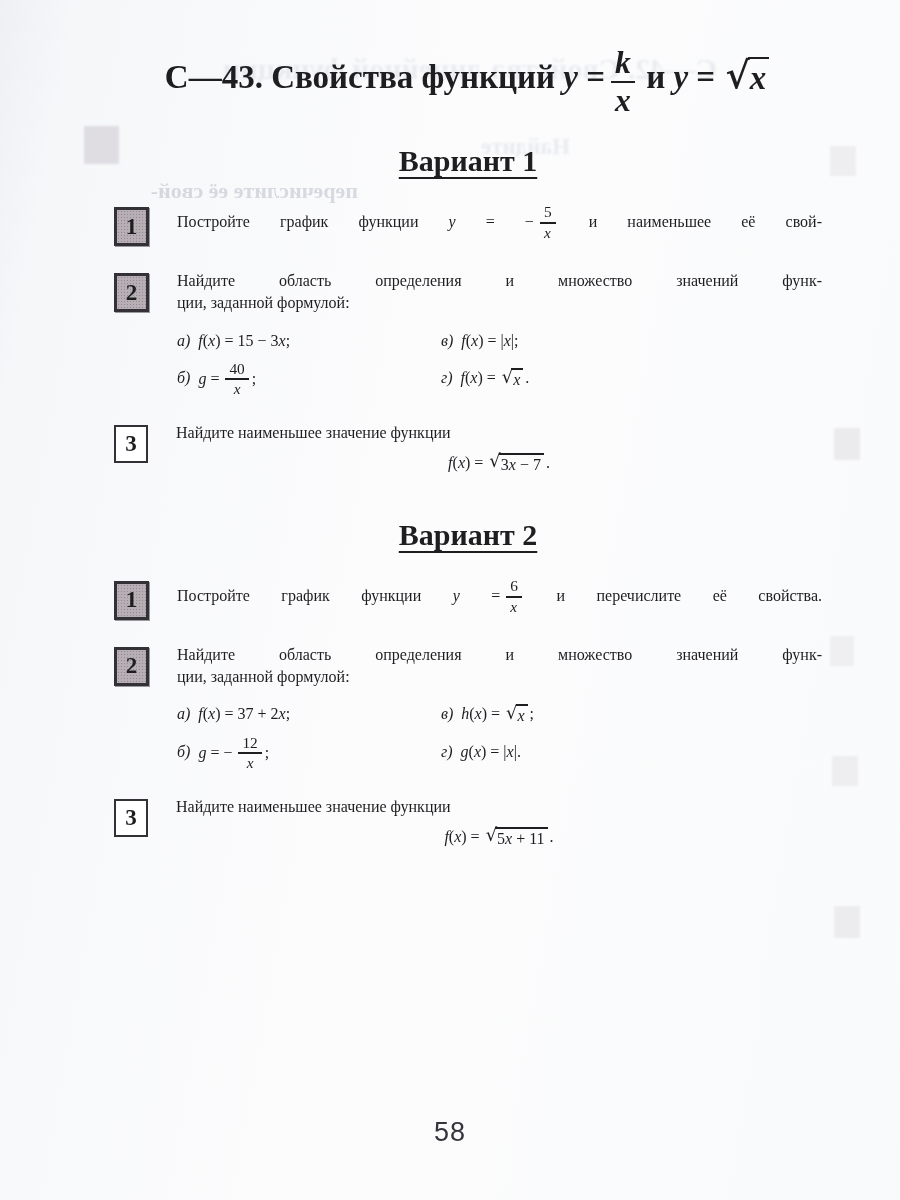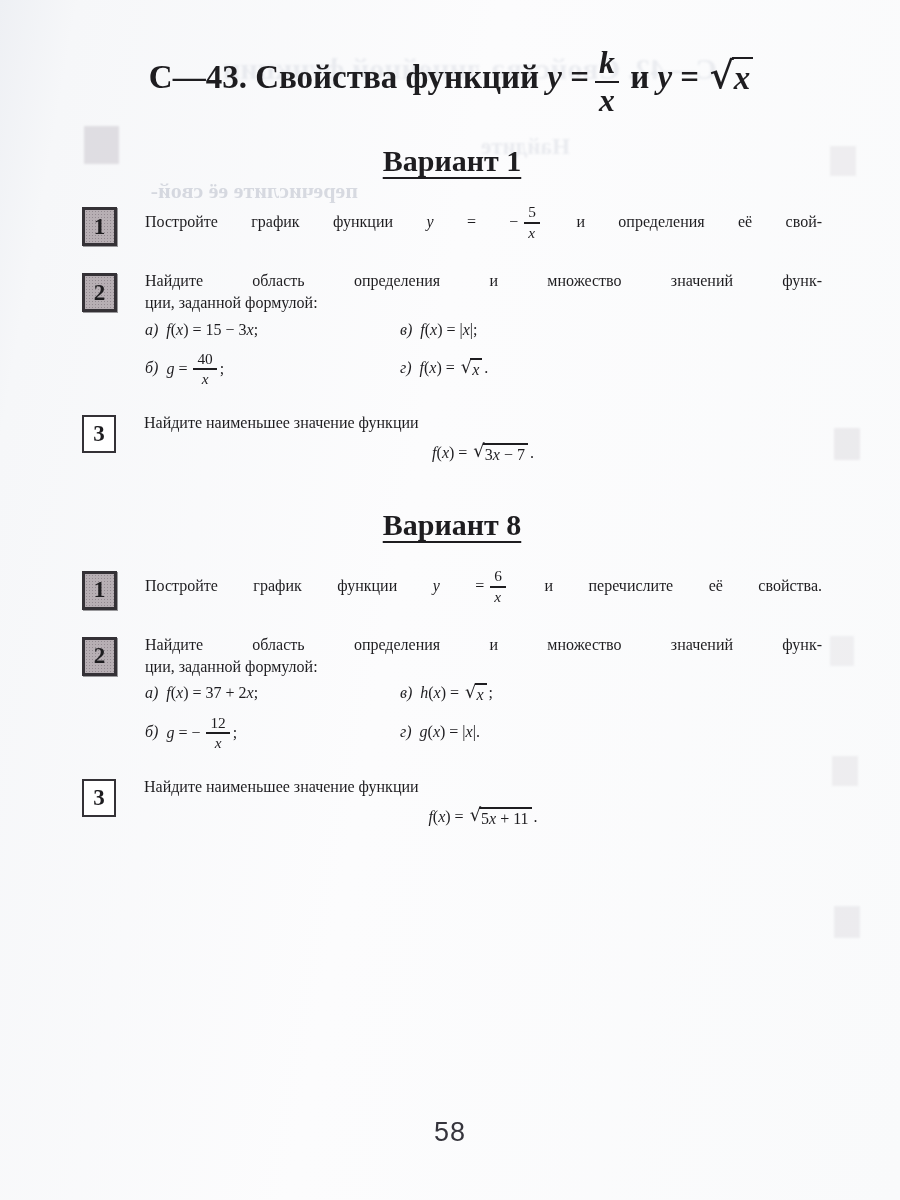--- a/index.html
+++ b/index.html
@@ -23,21 +23,21 @@
   .ghost-line1{top:134px;left:140px;width:430px;font-size:23px;font-weight:bold;opacity:.12;}
   .ghost-line2{top:178px;left:58px;width:300px;font-size:22px;font-weight:bold;opacity:.22;filter:blur(.7px);color:#5d6883;}
   .ghost-box{position:absolute;background:#b9b4bd;opacity:.38;filter:blur(1px);}
   .gb-1{left:84px;top:126px;width:35px;height:38px;}
   .gb-2{right:44px;top:146px;width:26px;height:30px;opacity:.18;}
   .gb-3{right:40px;top:428px;width:26px;height:32px;opacity:.22;}
   .gb-4{right:46px;top:636px;width:24px;height:30px;opacity:.16;}
   .gb-5{right:42px;top:756px;width:26px;height:30px;opacity:.18;}
   .gb-6{right:40px;top:906px;width:26px;height:32px;opacity:.20;}
   
-  .content{position:relative;padding:46px 78px 0 82px;}
+  .content{position:relative;padding:46px 78px 0 114px;}
   .title{
     margin:0 0 26px 0;text-align:center;
     font-size:33px;font-weight:bold;line-height:1.1;
   }
   .variant-heading{
     margin:0 0 26px 0;text-align:center;
     font-size:30px;font-weight:bold;
     text-decoration:underline;text-underline-offset:6px;text-decoration-thickness:2px;
   }
   .v1-block{margin-bottom:44px;}
@@ -66,21 +66,21 @@
   .frac .fnum{display:block;padding:0 4px 1px 4px;border-bottom:2px solid #1e1d20;}
   .frac .fden{display:block;padding:1px 4px 0 4px;}
   .sqrt{display:inline-flex;align-items:flex-start;white-space:nowrap;margin:0 2px;}
   .sqrt .rad{
     font-family:"DejaVu Serif","DejaVu Sans",serif;
     font-size:1.12em;line-height:1;position:relative;top:-0.02em;margin-right:-2px;
   }
   .sqrt .vinc{border-top:2px solid #1e1d20;padding:1px 3px 0 2px;line-height:1.15;}
   .items{
     display:grid;grid-template-columns:255px 1fr;
-    row-gap:10px;margin-top:5px;align-items:baseline;
+    row-gap:10px;margin-top:16px;align-items:baseline;gap:9px;
   }
   .item{white-space:nowrap;}
   .lbl{font-style:italic;margin-right:8px;}
   .center-formula{text-align:center;margin-top:8px;}
   i{font-style:italic;}
   .pagenum{
     position:absolute;left:0;right:0;bottom:52px;text-align:center;
     font-family:"Liberation Sans","DejaVu Sans",sans-serif;
     font-size:27px;color:#35343c;letter-spacing:1px;
   }
@@ -117,21 +117,21 @@
 
     <section class="v1-block">
       <h2 class="variant-heading">Вариант 1</h2>
 
       <div class="problem">
         <div class="numbox shaded">1</div>
         <div class="ptext">
           <div class="jline">
             <span>Постройте график функции</span>
             <span><i>y</i> = −</span><span class="frac"><span class="fnum">5</span><span class="fden"><i>x</i></span></span>
-            <span>и определения её свой-</span>
+            <span>и наименьшее её свой-</span>
           </div>
         </div>
       </div>
 
       <div class="problem">
         <div class="numbox shaded">2</div>
         <div class="ptext">
           <div class="jline">Найдите область определения и множество значений функ-</div>
           <div>ции, заданной формулой:</div>
           <div class="items">
@@ -155,21 +155,21 @@
             <span class="sqrt">
                 <span class="rad">√</span>
                 <span class="vinc">3<i>x</i> − 7</span>
               </span><span>.</span>
           </div>
         </div>
       </div>
     </section>
 
     <section>
-      <h2 class="variant-heading">Вариант 8</h2>
+      <h2 class="variant-heading">Вариант 2</h2>
 
       <div class="problem">
         <div class="numbox shaded">1</div>
         <div class="ptext">
           <div class="jline">
             <span>Постройте график функции</span>
             <span><i>y</i> =</span><span class="frac"><span class="fnum">6</span><span class="fden"><i>x</i></span></span>
             <span>и перечислите её свойства.</span>
           </div>
         </div>

